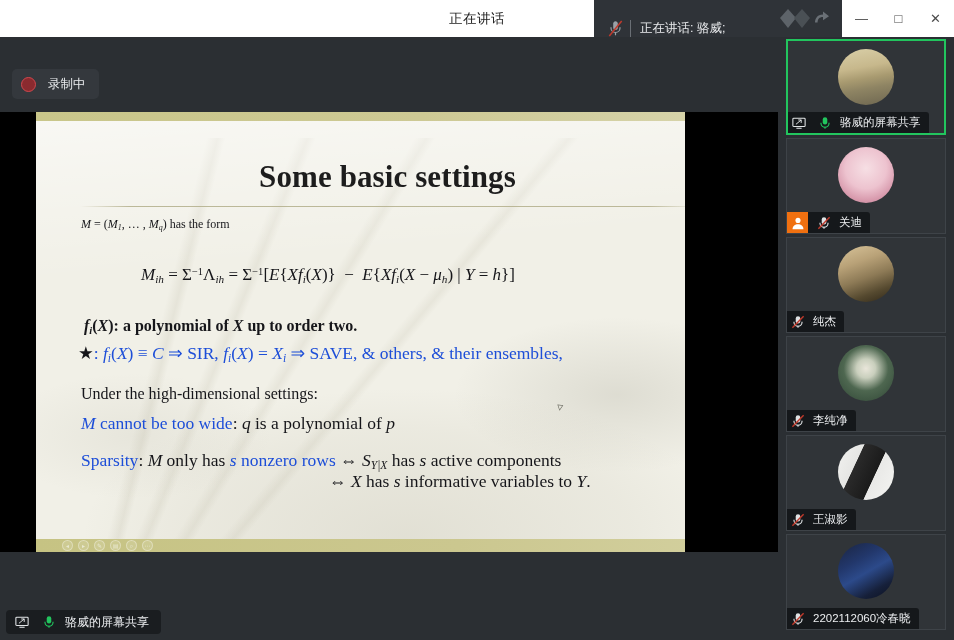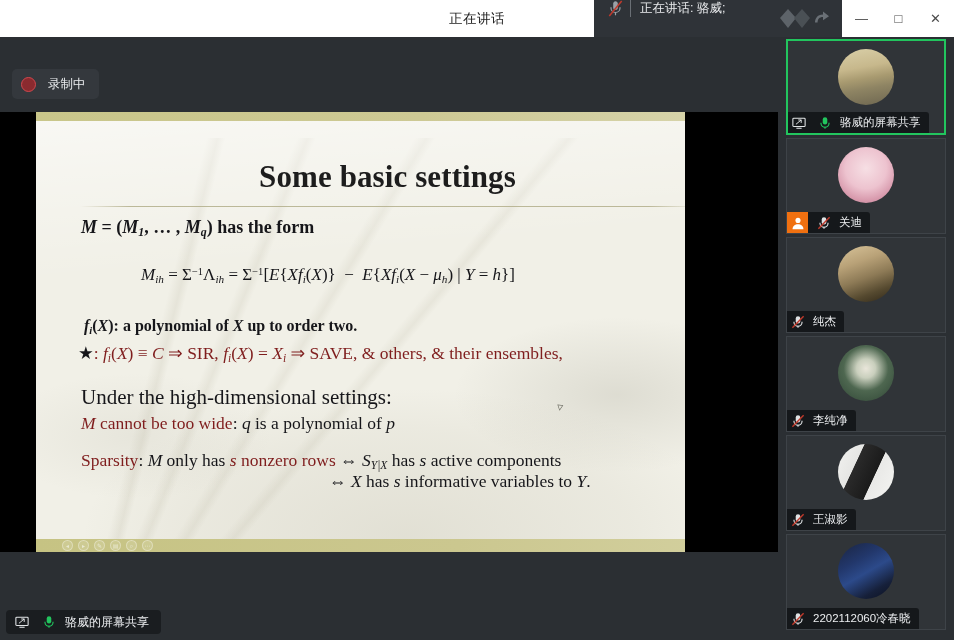--- a/index.html
+++ b/index.html
@@ -16,21 +16,21 @@
     background: #ffffff;
   }
   #titlebar-title {
     position: absolute; left: 0; top: 0; width: 954px; height: 37px;
     line-height: 37px; text-align: center;
     font-size: 13.5px; color: #1b1b1b; letter-spacing: .5px;
   }
   #speaking-pill {
     position: absolute; left: 594px; top: 0; width: 252px; height: 37px;
     background: #2f3338;
-    display: flex; align-items: flex-start;
+    display: flex; align-items: flex-end;
   }
   #mic-muted-badge {
     width: 26px; margin-left: 8px; display: flex; justify-content: center;
   }
   #speaking-divider {
     width: 1px; height: 17px; background: #6a6f75; margin: 0 9px 0 2px;
   }
   #speaking-label {
     font-size: 12.5px; color: #e8eaec; white-space: nowrap;
   }
@@ -126,31 +126,31 @@
     position: absolute; left: 44px; top: 85px; width: 618px; height: 1px;
     background: linear-gradient(90deg, rgba(190,186,150,.0) 0%, rgba(178,174,138,.85) 8%, rgba(178,174,138,.85) 92%, rgba(190,186,150,0) 100%);
   }
 
   .body-line {
     position: absolute;
     font-family: "Liberation Serif", serif;
     color: #16161a;
     white-space: nowrap;
   }
-  .red { color: #7f1d1d; }
+  .red { color: #1d4ed8; }
   .blk { color: #16161a; }
   i.v  { font-style: italic; }
   .sub { font-size: .66em; vertical-align: -.28em; font-style: italic; }
   .sup { font-size: .62em; vertical-align: .52em; }
 
-  #ln-form    { left: 45px;  top: 96px;  font-size: 18px; font-weight: bold; }
+  #ln-form    { left: 45px;  top: 96px;  font-size: 12px; }
   #ln-formula { left: 105px; top: 136px; font-size: 17px; margin-top: 8px; }
   #ln-poly    { left: 48px;  top: 196px; font-size: 16px; font-weight: bold; }
   #ln-star    { left: 42px;  top: 222px; font-size: 17.5px; }
-  #ln-under   { left: 45px;  top: 264px; font-size: 21px; }
+  #ln-under   { left: 45px;  top: 264px; font-size: 16px; }
   #ln-wide    { left: 45px;  top: 292px; font-size: 17.5px; }
   #ln-sparse  { left: 45px;  top: 320px; font-size: 17.5px; margin-top: 9px; }
   #ln-iff     { left: 293px; top: 350px; font-size: 17.5px; }
 
   #cursor-arrow {
     position: absolute; left: 521px; top: 279px;
     font-size: 12px; color: #6d6d63; z-index: 6;
     transform: rotate(8deg);
   }
 

